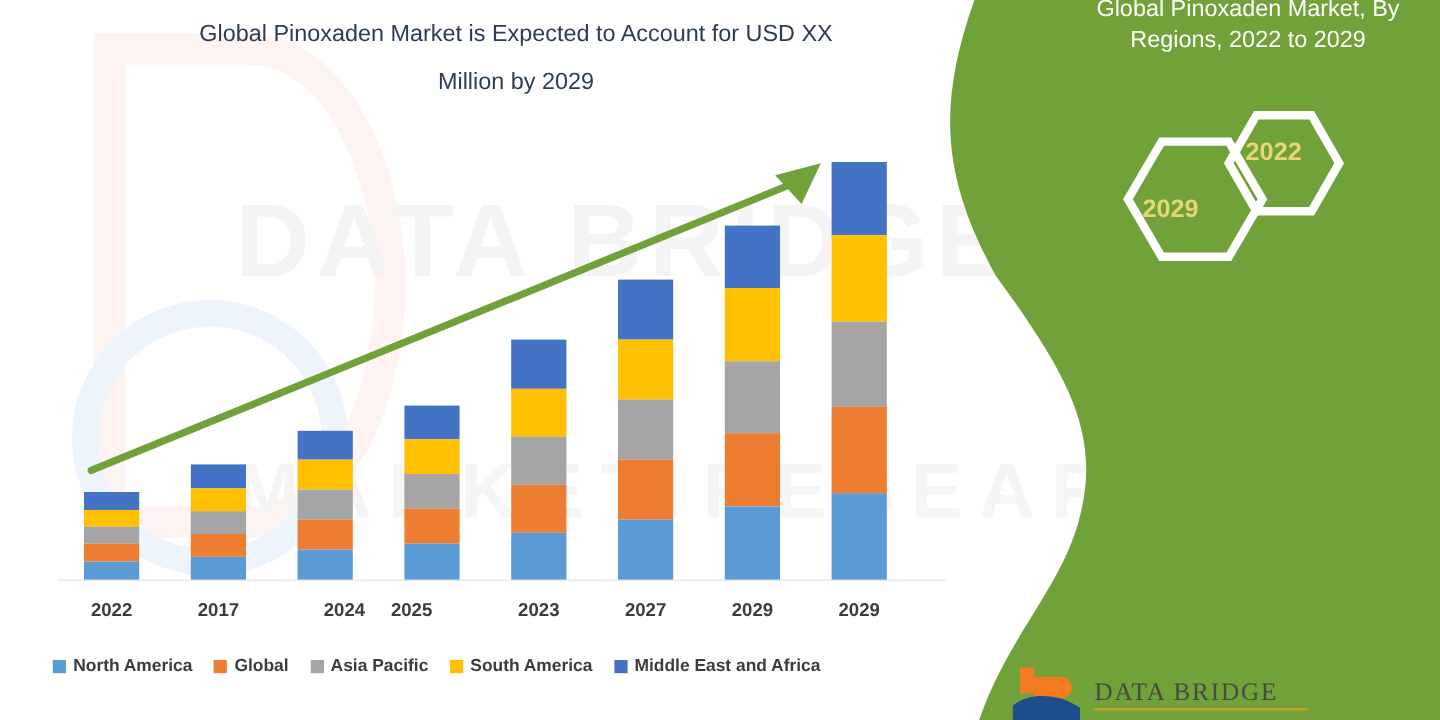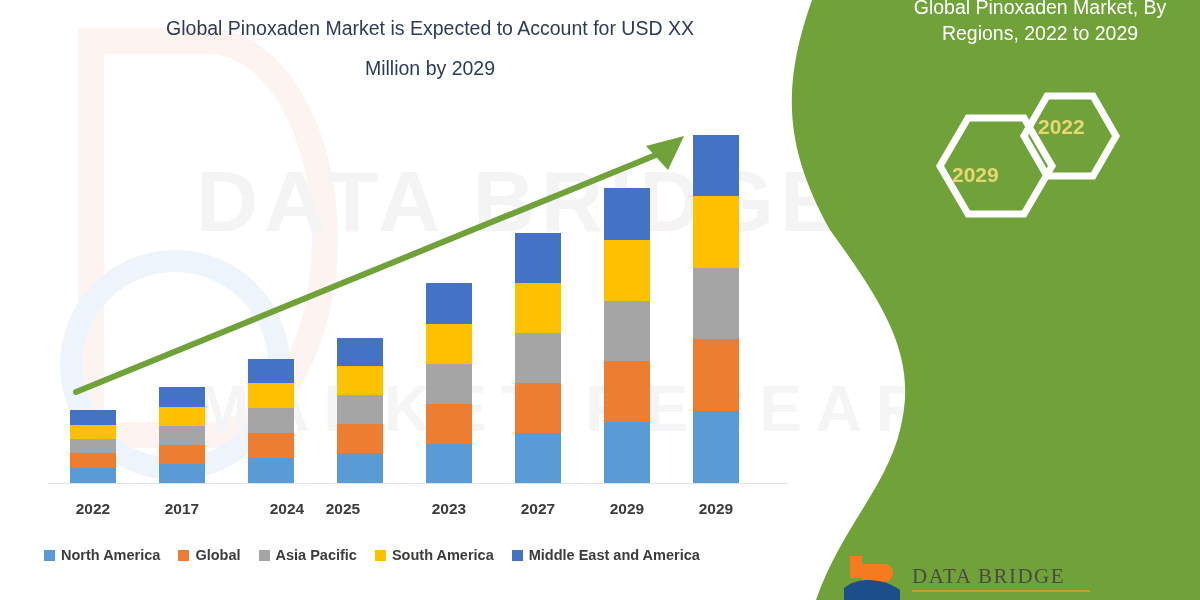--- a/index.html
+++ b/index.html
@@ -174,21 +174,21 @@
         <div class="legend-item">
           <span class="legend-swatch" style="background: rgb(165, 165, 165);"></span>
           <span class="legend-text">Asia Pacific</span>
         </div>
         <div class="legend-item">
           <span class="legend-swatch" style="background: rgb(255, 192, 0);"></span>
           <span class="legend-text">South America</span>
         </div>
         <div class="legend-item">
           <span class="legend-swatch" style="background: rgb(68, 114, 196);"></span>
-          <span class="legend-text">Middle East and America</span>
+          <span class="legend-text">Middle East and Africa</span>
         </div>
       </div>
   </div>
 
   <svg class="green-panel" viewBox="0 0 440 600" preserveAspectRatio="none">
     <path d="M 52 0 C 20 90, 26 150, 70 230 C 128 310, 158 360, 140 430 C 126 488, 80 530, 56 600 L 440 600 L 440 0 Z" fill="#70A239"></path>
   </svg>
 
   <div class="panel-title">Global Pinoxaden Market, By Regions, 2022 to 2029</div>
 

